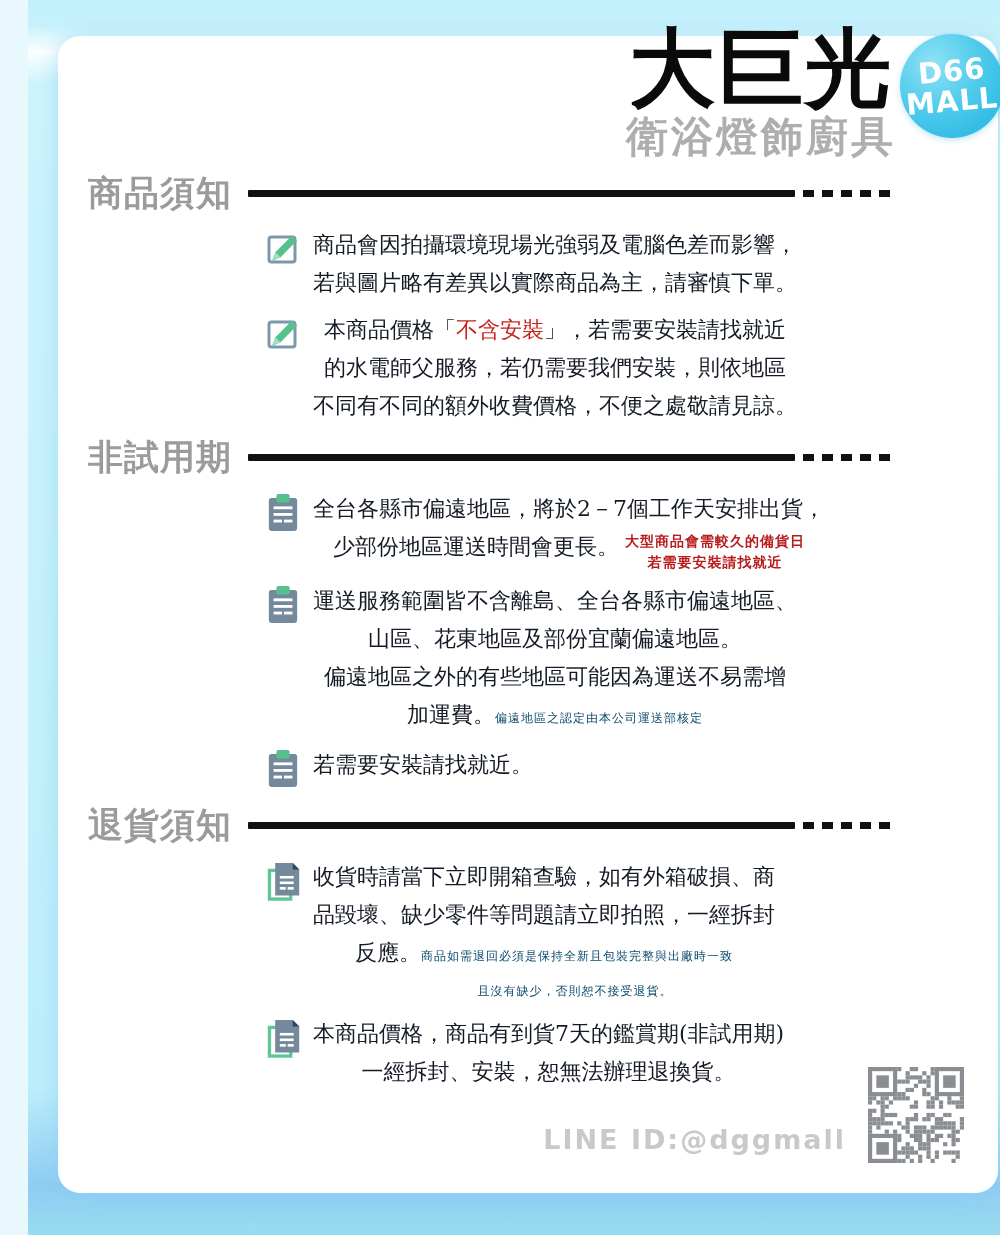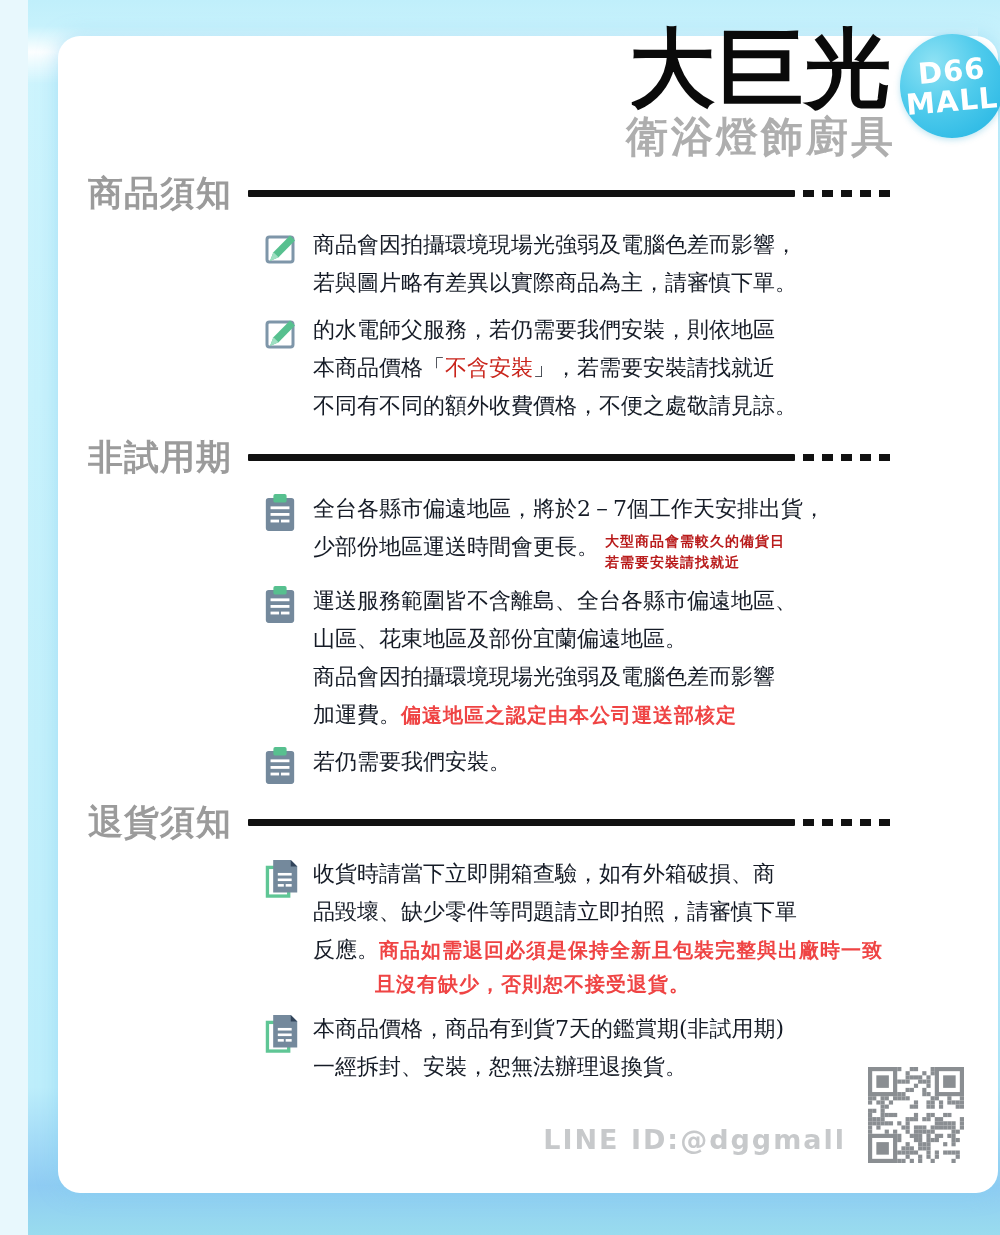--- a/index.html
+++ b/index.html
@@ -31,27 +31,27 @@
     font-size:29px;line-height:30px;color:#ffffff;letter-spacing:1px;transform:rotate(-5deg);}
   
   #sections{padding-top:134px;}
   .sec-head{display:flex;align-items:center;margin:0 108px 0 30px;height:46px;}
   .sec-title{font-family:"DejaVu Sans","Liberation Sans",sans-serif;font-weight:bold;
     font-size:35px;color:#9b9b9b;letter-spacing:1px;white-space:nowrap;
     text-shadow:0 1px 0 rgba(255,255,255,.6);}
   .rule{flex:1;display:flex;align-items:center;margin-left:16px;}
   .rule .bar{flex:1;height:7px;background:#111;border-radius:1px;}
   .rule .dash{width:11px;height:7px;background:#111;margin-left:8px;flex:none;}
-  .sec-body{padding:10px 0 0 205px;}
+  .sec-body{padding:10px 0 0 205px;text-align:center;}
   .item{display:flex;margin-bottom:9px;}
   .item-icon{width:40px;flex:none;padding-top:3px;}
   .item-text{margin-left:10px;}
   .tline{font-size:22px;line-height:38px;color:#151b26;white-space:nowrap;letter-spacing:0px;}
   .tline .red{color:#c9241b;}
-  .red-note{color:#ef4444;font-weight:bold;font-size:20px;letter-spacing:1px;}
+  .red-note{color:#0c4a6e;font-weight:normal;font-size:12px;letter-spacing:1px;}
   .tline.small{line-height:30px;font-size:16px;}
   .red-stack{display:inline-block;vertical-align:-13px;margin-left:6px;}
   .red-stack div{color:#b91c1c;font-weight:bold;font-size:14px;line-height:21px;letter-spacing:1px;}
   
   .footer{position:absolute;right:34px;bottom:30px;display:flex;align-items:flex-end;gap:22px;}
   .line-id{font-family:"DejaVu Sans","Liberation Sans",sans-serif;font-weight:bold;
     font-size:27px;color:#c7c9cb;letter-spacing:2px;margin-bottom:8px;}
   .qr{width:96px;height:96px;}
 </style>
 </head>
@@ -97,22 +97,22 @@
                 <div class="tline"><span>若與圖片略有差異以實際商品為主，請審慎下單。</span></div>
               </div>
             </div>
             <div class="item">
               <div class="item-icon"><svg viewBox="0 0 36 36" width="36" height="36">
                   <rect x="4" y="8" width="26" height="25" rx="2.5" fill="#fff" stroke="#7e96a9" stroke-width="3"></rect>
                   <path d="M7 32 L10.4 23.2 L27 6.5 L32 11.5 L15.6 28.2 Z" fill="#57c08f"></path>
                   <path d="M7 32 L10.4 23.2 L15.6 28.2 Z" fill="#9fdfc2"></path>
                 </svg></div>
               <div class="item-text">
+                <div class="tline"><span>本商品價格「</span><span class="red">不含安裝</span><span>」，若需要安裝請找就近</span></div>
                 <div class="tline"><span>的水電師父服務，若仍需要我們安裝，則依地區</span></div>
-                <div class="tline"><span>本商品價格「</span><span class="red">不含安裝</span><span>」，若需要安裝請找就近</span></div>
                 <div class="tline"><span>不同有不同的額外收費價格，不便之處敬請見諒。</span></div>
               </div>
             </div>
           </div>
         </div>
         <div class="section">
           <div class="sec-head">
             <span class="sec-title">非試用期</span>
             <div class="rule">
               <i class="bar"></i>
@@ -143,35 +143,35 @@
                   <rect x="3" y="5" width="30" height="35" rx="3" fill="#74899c"></rect>
                   <rect x="11" y="1" width="14" height="9" rx="2" fill="#57c08f"></rect>
                   <rect x="8" y="14" width="20" height="3" fill="#fff"></rect>
                   <rect x="8" y="21" width="20" height="3" fill="#fff"></rect>
                   <rect x="8" y="28" width="9" height="3" fill="#fff"></rect>
                   <rect x="19" y="28" width="9" height="3" fill="#fff"></rect>
                 </svg></div>
               <div class="item-text">
                 <div class="tline"><span>運送服務範圍皆不含離島、全台各縣市偏遠地區、</span></div>
                 <div class="tline"><span>山區、花東地區及部份宜蘭偏遠地區。</span></div>
-                <div class="tline"><span>商品會因拍攝環境現場光強弱及電腦色差而影響</span></div>
+                <div class="tline"><span>偏遠地區之外的有些地區可能因為運送不易需增</span></div>
                 <div class="tline"><span>加運費。</span><span class="red-note">偏遠地區之認定由本公司運送部核定</span></div>
               </div>
             </div>
             <div class="item">
               <div class="item-icon"><svg viewBox="0 0 36 42" width="34" height="40">
                   <rect x="3" y="5" width="30" height="35" rx="3" fill="#74899c"></rect>
                   <rect x="11" y="1" width="14" height="9" rx="2" fill="#57c08f"></rect>
                   <rect x="8" y="14" width="20" height="3" fill="#fff"></rect>
                   <rect x="8" y="21" width="20" height="3" fill="#fff"></rect>
                   <rect x="8" y="28" width="9" height="3" fill="#fff"></rect>
                   <rect x="19" y="28" width="9" height="3" fill="#fff"></rect>
                 </svg></div>
               <div class="item-text">
-                <div class="tline"><span>若仍需要我們安裝。</span></div>
+                <div class="tline"><span>若需要安裝請找就近。</span></div>
               </div>
             </div>
           </div>
         </div>
         <div class="section">
           <div class="sec-head">
             <span class="sec-title">退貨須知</span>
             <div class="rule">
               <i class="bar"></i>
               <i class="dash"></i>
@@ -187,21 +187,21 @@
                   <rect x="4.8" y="10" width="23" height="31" fill="none" stroke="#5fc695" stroke-width="3.6"></rect>
                   <path d="M11 2 H30 L37 9 V37 H11 Z" fill="#74899c"></path>
                   <path d="M30 2 L37 9 H30 Z" fill="#31445a"></path>
                   <rect x="16" y="16" width="15" height="2.8" fill="#fff"></rect>
                   <rect x="16" y="22" width="15" height="2.8" fill="#fff"></rect>
                   <rect x="16" y="28" width="6.5" height="2.8" fill="#fff"></rect>
                   <rect x="24.5" y="28" width="6.5" height="2.8" fill="#fff"></rect>
                 </svg></div>
               <div class="item-text">
                 <div class="tline"><span>收貨時請當下立即開箱查驗，如有外箱破損、商</span></div>
-                <div class="tline"><span>品毀壞、缺少零件等問題請立即拍照，請審慎下單</span></div>
+                <div class="tline"><span>品毀壞、缺少零件等問題請立即拍照，一經拆封</span></div>
                 <div class="tline"><span>反應。</span><span class="red-note">商品如需退回必須是保持全新且包裝完整與出廠時一致</span></div>
                 <div class="tline small" style="padding-left: 62px;"><span class="red-note">且沒有缺少，否則恕不接受退貨。</span></div>
               </div>
             </div>
             <div class="item">
               <div class="item-icon"><svg viewBox="0 0 40 44" width="37" height="41">
                   <rect x="4.8" y="10" width="23" height="31" fill="none" stroke="#5fc695" stroke-width="3.6"></rect>
                   <path d="M11 2 H30 L37 9 V37 H11 Z" fill="#74899c"></path>
                   <path d="M30 2 L37 9 H30 Z" fill="#31445a"></path>
                   <rect x="16" y="16" width="15" height="2.8" fill="#fff"></rect>

